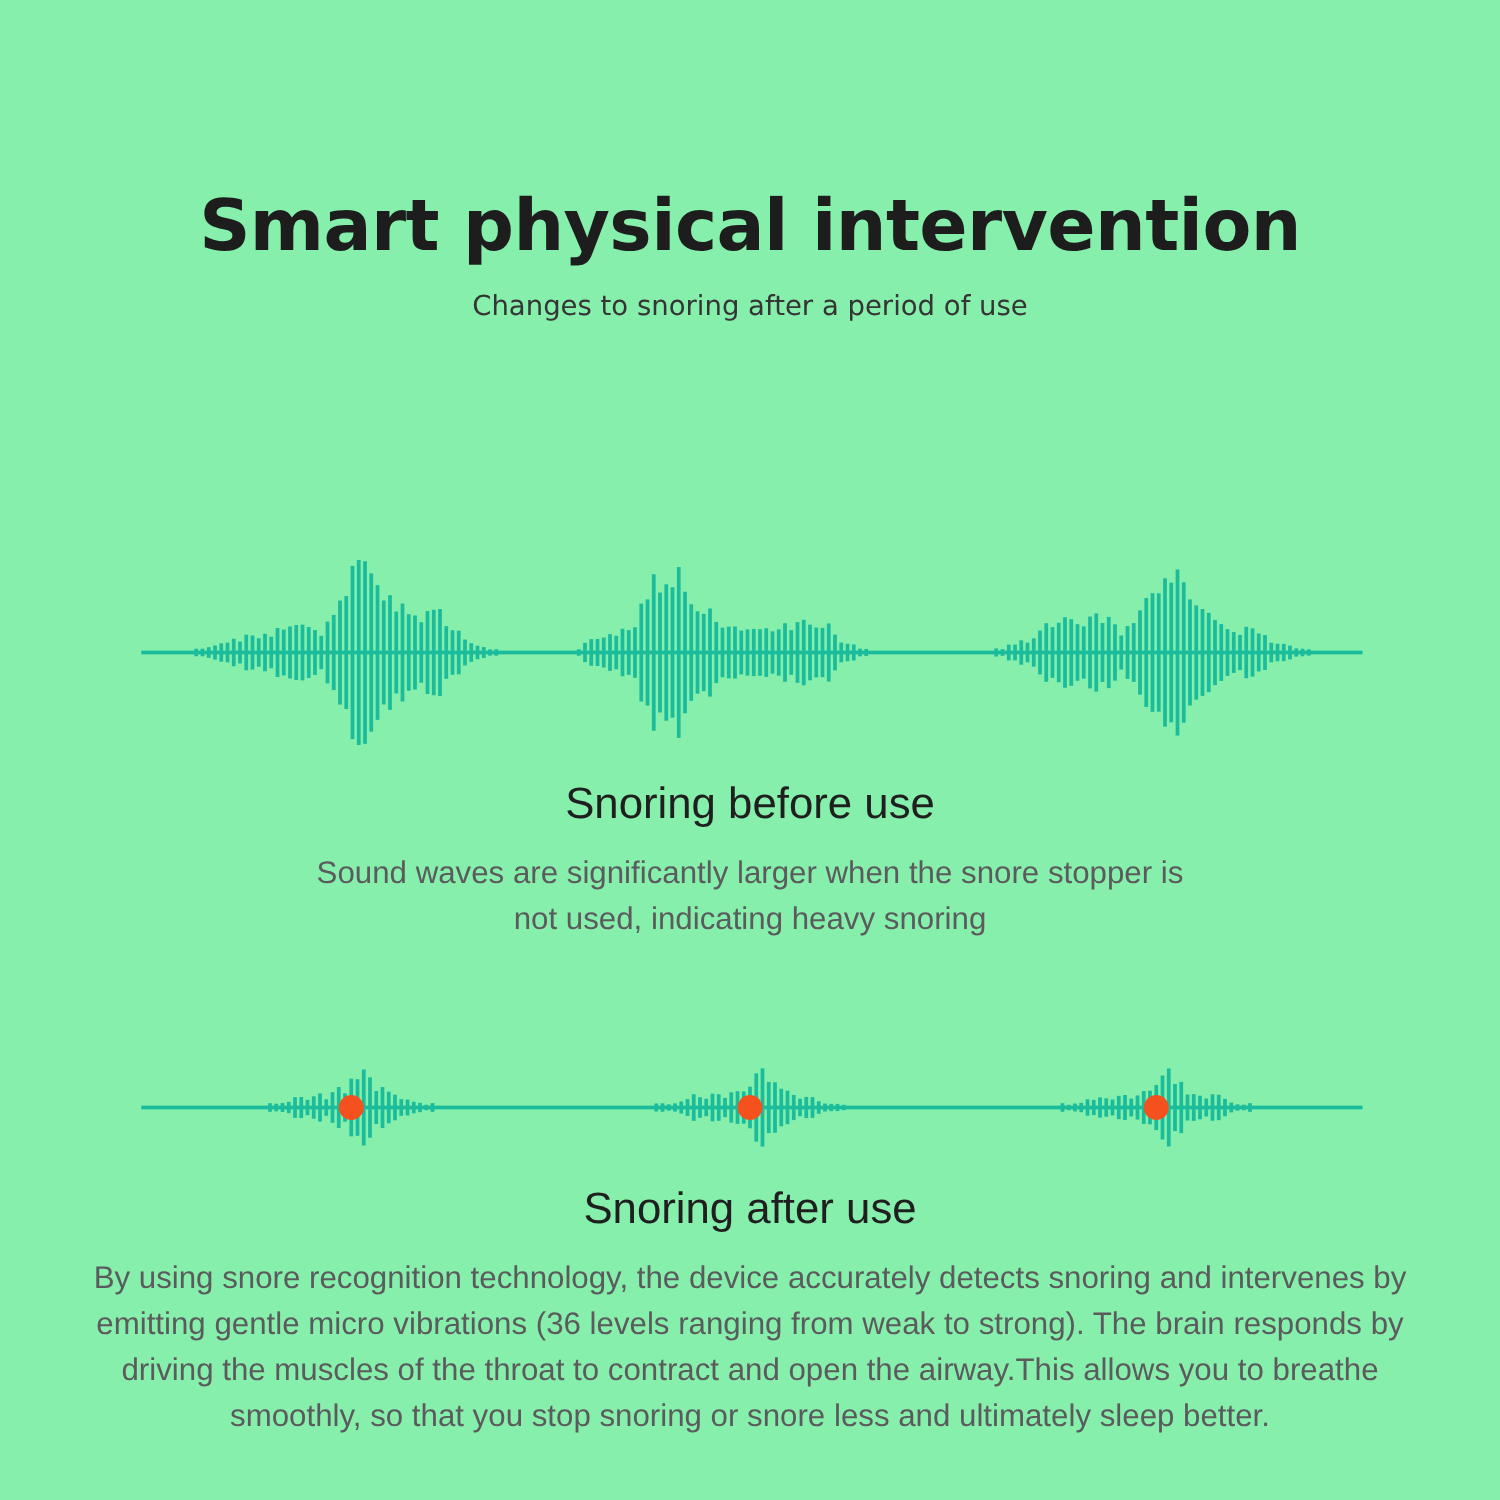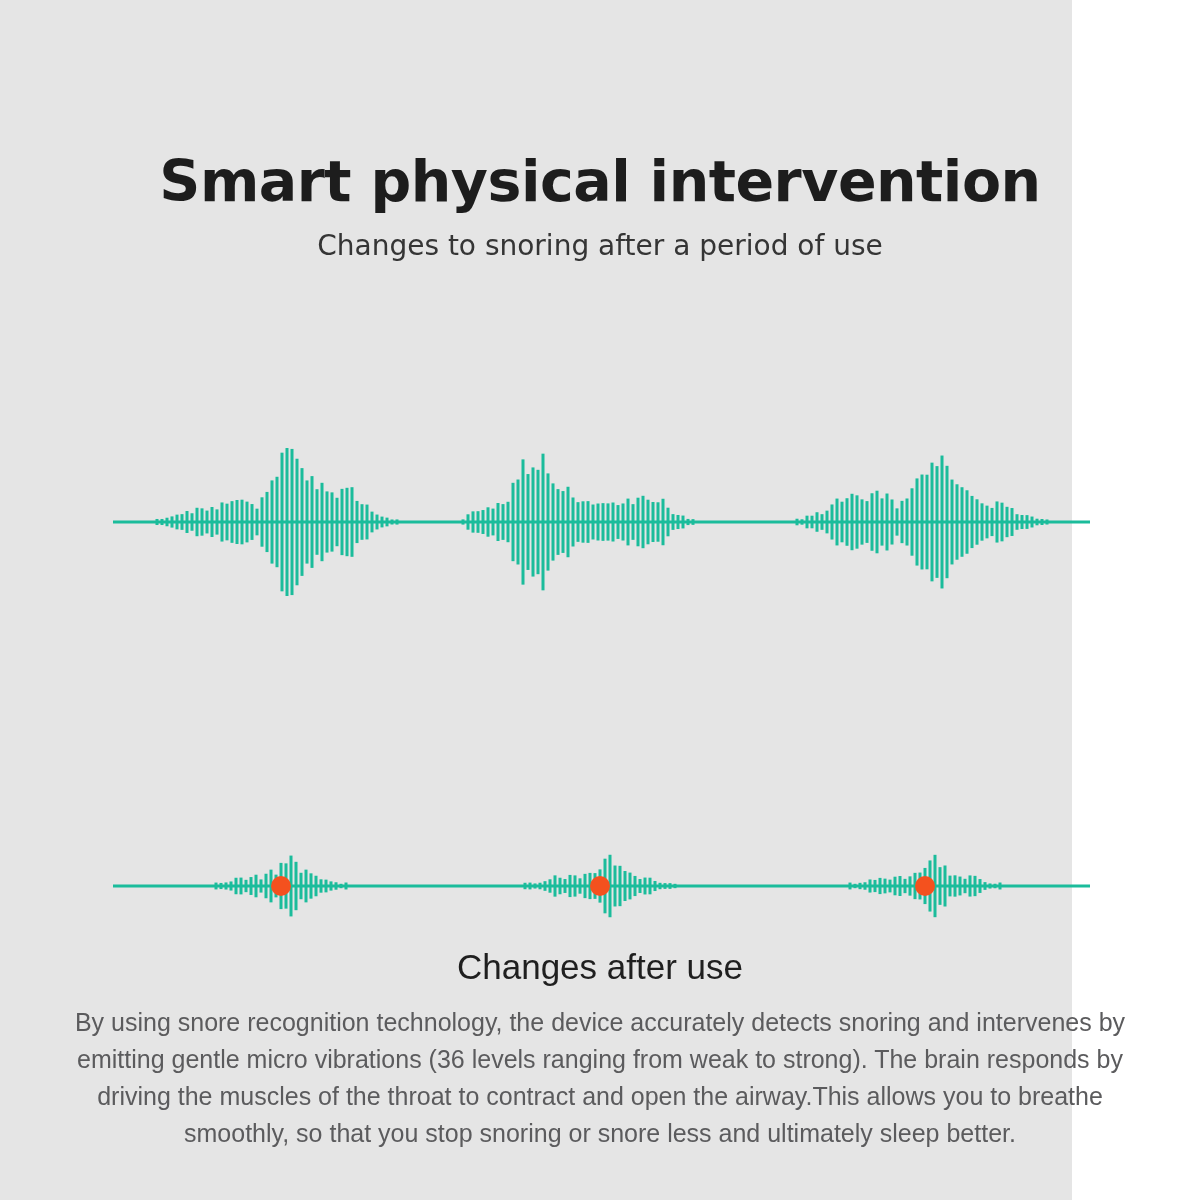--- a/index.html
+++ b/index.html
@@ -10,24 +10,24 @@
   body {
     width: 1200px;
     height: 1200px;
     font-family: "Liberation Sans", sans-serif;
     -webkit-font-smoothing: antialiased;
     overflow: hidden;
     position: relative;
   }
 
   .page {
-    width: 1072px;
+    width: 1200px;
     height: 1200px;
     position: relative;
-    background: #e5e5e5;
+    background: #86efac;
     box-sizing: border-box;
   }
 
   
   .header {
     position: absolute;
     left: 0;
     top: 146px;
     width: 1200px;
     text-align: center;
@@ -37,21 +37,21 @@
     font-size: 57px;
     font-weight: 700;
     letter-spacing: -0.5px;
     color: #1d1d1d;
     line-height: 70px;
     margin: 0;
     white-space: nowrap;
   }
   .subtitle {
     font-family: "DejaVu Sans", sans-serif;
-    font-size: 28px;
+    font-size: 22px;
     font-weight: 400;
     color: #353535;
     line-height: 44px;
     margin: 16px;
     margin-top: 8px;
     white-space: nowrap;
     text-align: center;
   }
 
   
@@ -265,20 +265,24 @@
           <rect x="1020.50" y="83.01" width="3" height="13.98" fill="#1BBC9B"></rect>
           <rect x="1025.50" y="83.11" width="3" height="13.79" fill="#1BBC9B"></rect>
           <rect x="1030.50" y="84.54" width="3" height="10.93" fill="#1BBC9B"></rect>
           <rect x="1035.50" y="86.70" width="3" height="6.59" fill="#1BBC9B"></rect>
           <rect x="1040.50" y="87.00" width="3" height="6.00" fill="#1BBC9B"></rect>
           <rect x="1045.50" y="87.47" width="3" height="5.06" fill="#1BBC9B"></rect>
         </g>
       </svg>
   </div>
 
+  <div class="caption-group" id="caption-before">
+    <h2 class="caption-heading" style="color: rgb(31, 31, 31);">Snoring before use</h2>
+    <p class="caption-body" style="color: rgb(91, 91, 93);">Sound waves are significantly larger when the snore stopper is not used, indicating heavy snoring</p>
+  </div>
 
   <div class="wave-block" id="wave-block-after">
     <svg class="wave-canvas" id="svg-after" width="1200" height="96" viewBox="0 0 1200 96" xmlns="http://www.w3.org/2000/svg">
         <rect x="113" y="46.5" width="977" height="3" fill="#1BBC9B"></rect>
         <g>
           <rect x="214.50" y="44.58" width="3" height="6.84" fill="#1BBC9B"></rect>
           <rect x="219.50" y="44.95" width="3" height="6.11" fill="#1BBC9B"></rect>
           <rect x="224.50" y="44.45" width="3" height="7.11" fill="#1BBC9B"></rect>
           <rect x="229.50" y="43.46" width="3" height="9.08" fill="#1BBC9B"></rect>
           <rect x="234.50" y="39.76" width="3" height="16.48" fill="#1BBC9B"></rect>
@@ -367,17 +371,17 @@
           <rect x="993.50" y="45.75" width="3" height="4.50" fill="#1BBC9B"></rect>
           <rect x="998.50" y="44.52" width="3" height="6.95" fill="#1BBC9B"></rect>
         </g>
         <circle cx="281" cy="48" r="10" fill="#F4511E"></circle>
         <circle cx="600" cy="48" r="10" fill="#F4511E"></circle>
         <circle cx="925" cy="48" r="10" fill="#F4511E"></circle>
       </svg>
   </div>
 
   <div class="caption-group" id="caption-after">
-    <h2 class="caption-heading" style="color: rgb(31, 31, 31);">Changes after use</h2>
+    <h2 class="caption-heading" style="color: rgb(31, 31, 31);">Snoring after use</h2>
     <p class="caption-body" style="color: rgb(91, 91, 93);">By using snore recognition technology, the device accurately detects snoring and intervenes by emitting gentle micro vibrations (36 levels ranging from weak to strong). The brain responds by driving the muscles of the throat to contract and open the airway.This allows you to breathe smoothly, so that you stop snoring or snore less and ultimately sleep better.</p>
   </div>
 
 </div>
 
 </body></html>

